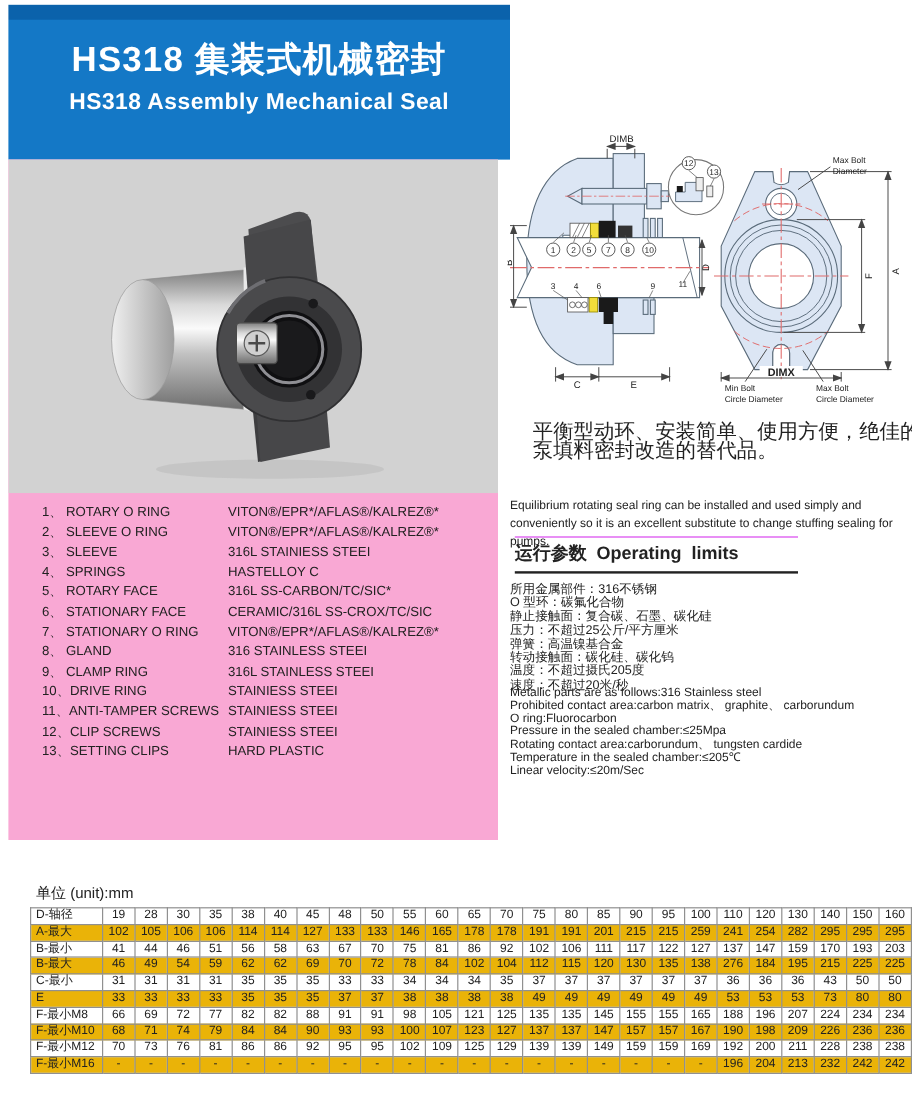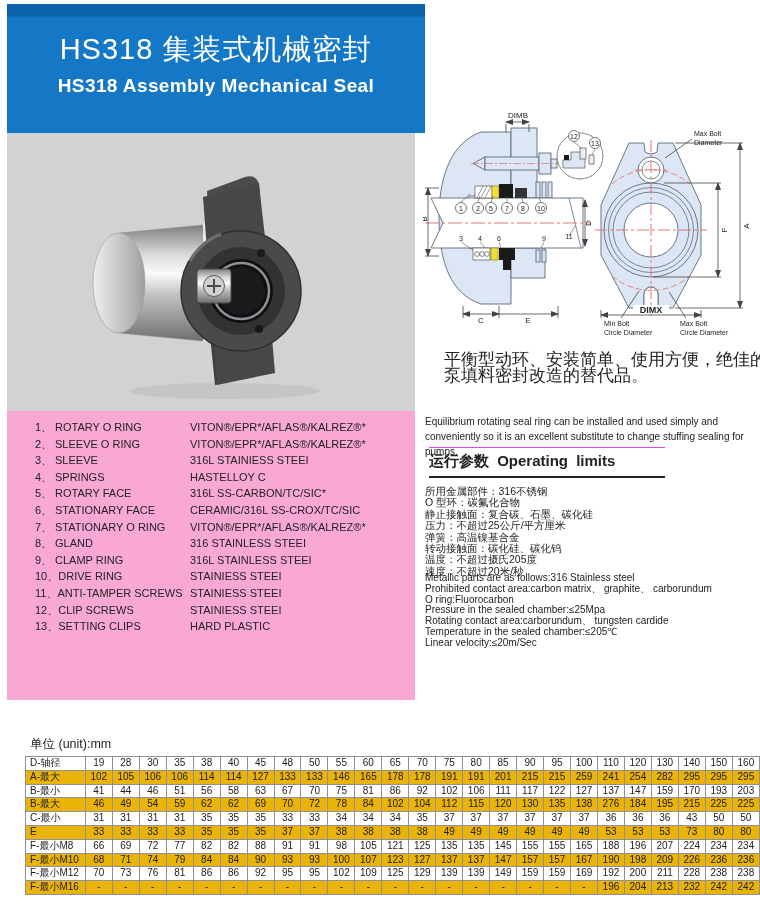--- a/index.html
+++ b/index.html
@@ -4,21 +4,21 @@
 <style>
   html,body{margin:0;padding:0}
   body{width:760px;height:916px;position:relative;background:#fff;
        font-family:"Liberation Sans",sans-serif;color:#222;overflow:hidden}
   .abs{position:absolute}
 
   
   #header{left:7px;top:4px;width:418px;height:129px;
           background:linear-gradient(180deg,#0b62ab 0,#0b62ab 12px,#1478c6 13px,#1478c6 100%);
           color:#fff;text-align:center}
-  #title-zh{margin-top:26px;font-size:29px;font-weight:normal;letter-spacing:1px}
+  #title-zh{margin-top:26px;font-size:29px;font-weight:bold;letter-spacing:1px}
   #title-en{margin-top:5px;font-size:19px;font-weight:bold;letter-spacing:.4px}
 
   
   #panel{left:7px;top:133px;width:408px;height:567px;background:#f9a8d4}
   #photo-wrap{position:absolute;left:0;top:0;width:408px;height:278px}
   #parts{position:absolute;left:0;top:286px;width:100%}
   .prow{height:16.6px;line-height:16.6px;font-size:11px;white-space:nowrap;position:relative}
   .pnum{display:inline-block;min-width:20px;margin-left:28px}
   .pmat{position:absolute;left:183px;top:0}
 

